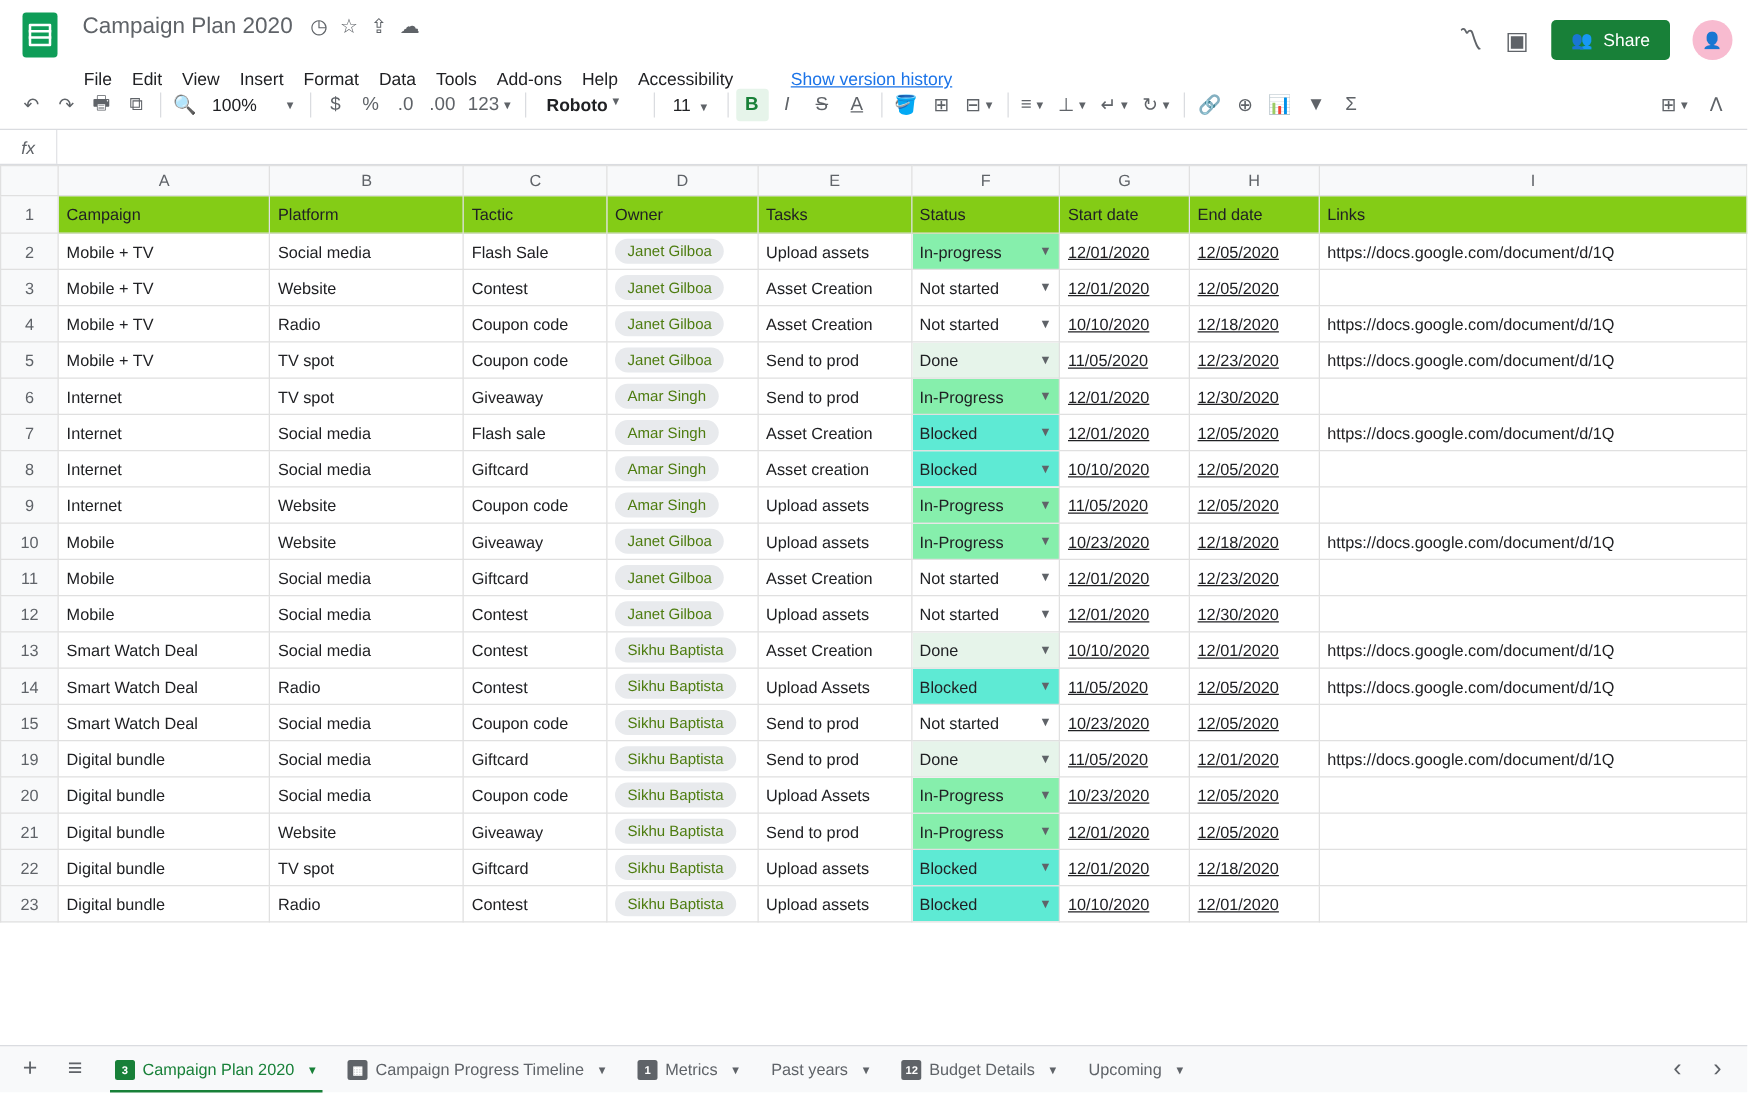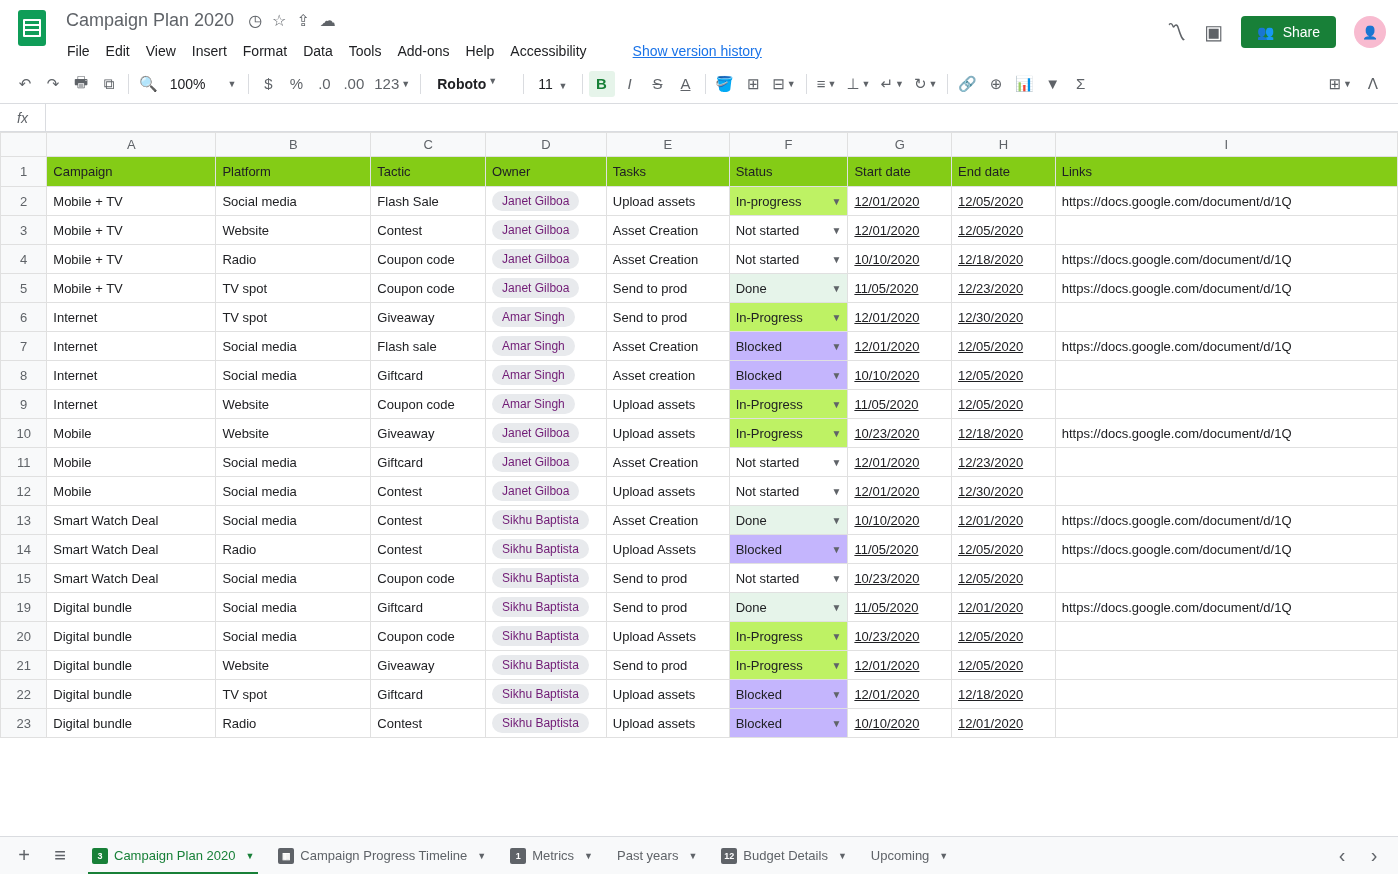--- a/index.html
+++ b/index.html
@@ -8,21 +8,21 @@
 
 .header { display: flex; align-items: flex-start; padding: 8px 12px 0; height: 64px; }
 .logo { width: 40px; height: 40px; display: flex; align-items: center; justify-content: center; margin-right: 8px; }
 .logo-icon { width: 28px; height: 36px; background: #0f9d58; border-radius: 3px; position: relative; }
 .logo-icon::before { content: ''; position: absolute; top: 9px; left: 5px; right: 5px; bottom: 9px; border: 2px solid #fff; border-radius: 1px; }
 .logo-icon::after { content: ''; position: absolute; top: 14px; left: 5px; right: 5px; height: 2px; background: #fff; box-shadow: 0 5px 0 #fff; }
 .title-area { flex: 1; }
 .title-row { display: flex; align-items: center; gap: 8px; }
 .doc-title { font-size: 18px; color: #5f6368; padding: 2px 6px; }
 .title-icons { display: flex; gap: 10px; color: #5f6368; font-size: 16px; }
-.menu-bar { display: flex; gap: 2px; margin-top: 6px; }
+.menu-bar { display: flex; gap: 2px; margin-top: 18px; }
 .menu-item { padding: 4px 7px; font-size: 14px; color: #202124; cursor: pointer; border-radius: 3px; }
 .version-link { color: #1a73e8; text-decoration: underline; font-size: 14px; margin-left: 30px; padding: 4px 7px; cursor: pointer; }
 .header-right { display: flex; align-items: center; gap: 18px; margin-top: 8px; }
 .hr-icon { font-size: 20px; color: #5f6368; cursor: pointer; }
 .share-btn { background: #188038; color: #fff; border: none; border-radius: 4px; padding: 8px 16px; font-size: 14px; font-weight: 500; display: flex; align-items: center; gap: 8px; cursor: pointer; }
 .avatar { width: 32px; height: 32px; border-radius: 50%; background: #f8bbd0; display: flex; align-items: center; justify-content: center; }
 
 
 .toolbar { display: flex; align-items: center; padding: 4px 12px; border-bottom: 1px solid #dadce0; height: 40px; gap: 2px; }
 .tb-btn { min-width: 26px; height: 26px; display: flex; align-items: center; justify-content: center; color: #5f6368; font-size: 15px; cursor: pointer; border-radius: 3px; padding: 0 4px; }
@@ -41,27 +41,27 @@
 
 
 .grid-container { overflow: auto; height: calc(874px - 64px - 40px - 28px - 38px); position: relative; }
 .grid { border-collapse: collapse; width: 100%; }
 .grid th, .grid td { border: 1px solid #e0e0e0; font-size: 13px; text-align: left; }
 .col-head { background: #f8f9fa; text-align: center !important; font-weight: normal; color: #5f6368; height: 24px; font-size: 11px; }
 .row-head { background: #f8f9fa; text-align: center !important; font-weight: normal; color: #5f6368; width: 46px; min-width: 46px; font-size: 11px; }
 .corner { background: #f8f9fa; width: 46px; }
 .data-row td { height: 29px; padding: 0 6px; white-space: nowrap; overflow: hidden; }
 .hdr-row td { background: #84cc16; font-weight: 500; color: #202124; height: 30px; padding: 0 6px; }
-.owner-chip { display: inline-block; background: #e8eaed; border-radius: 11px; padding: 3px 10px; font-size: 12px; color: #701a75; }
+.owner-chip { display: inline-block; background: #e8eaed; border-radius: 11px; padding: 3px 10px; font-size: 12px; color: #4d7c0f; }
 .status-cell { display: flex; align-items: center; justify-content: space-between; padding: 0 6px; height: 100%; }
 .status-arrow { font-size: 10px; color: #5f6368; }
-.st-inprogress { background: #bef264; }
+.st-inprogress { background: #86efac; }
 .st-notstarted { }
 .st-done { background: #e6f4ea; }
-.st-blocked { background: #c4b5fd; }
+.st-blocked { background: #5eead4; }
 .date-col { text-align: right; text-decoration: underline; }
 .col-A { width: 168px; } .col-B { width: 154px; } .col-C { width: 114px; } .col-D { width: 120px; }
 .col-E { width: 122px; } .col-F { width: 118px; } .col-G { width: 103px; } .col-H { width: 103px; } .col-I { width: 340px; }
 
 
 .sheet-bar { display: flex; align-items: center; height: 38px; border-top: 1px solid #dadce0; background: #f8f9fa; padding: 0 8px; gap: 4px; }
 .sb-btn { width: 32px; height: 32px; display: flex; align-items: center; justify-content: center; color: #5f6368; font-size: 20px; cursor: pointer; border-radius: 3px; }
 .sheet-tab { display: flex; align-items: center; gap: 6px; padding: 0 12px; height: 38px; font-size: 13px; color: #5f6368; cursor: pointer; position: relative; }
 .sheet-tab.active { color: #188038; font-weight: 500; }
 .sheet-tab.active::after { content: ''; position: absolute; bottom: 0; left: 8px; right: 8px; height: 3px; background: #188038; }

